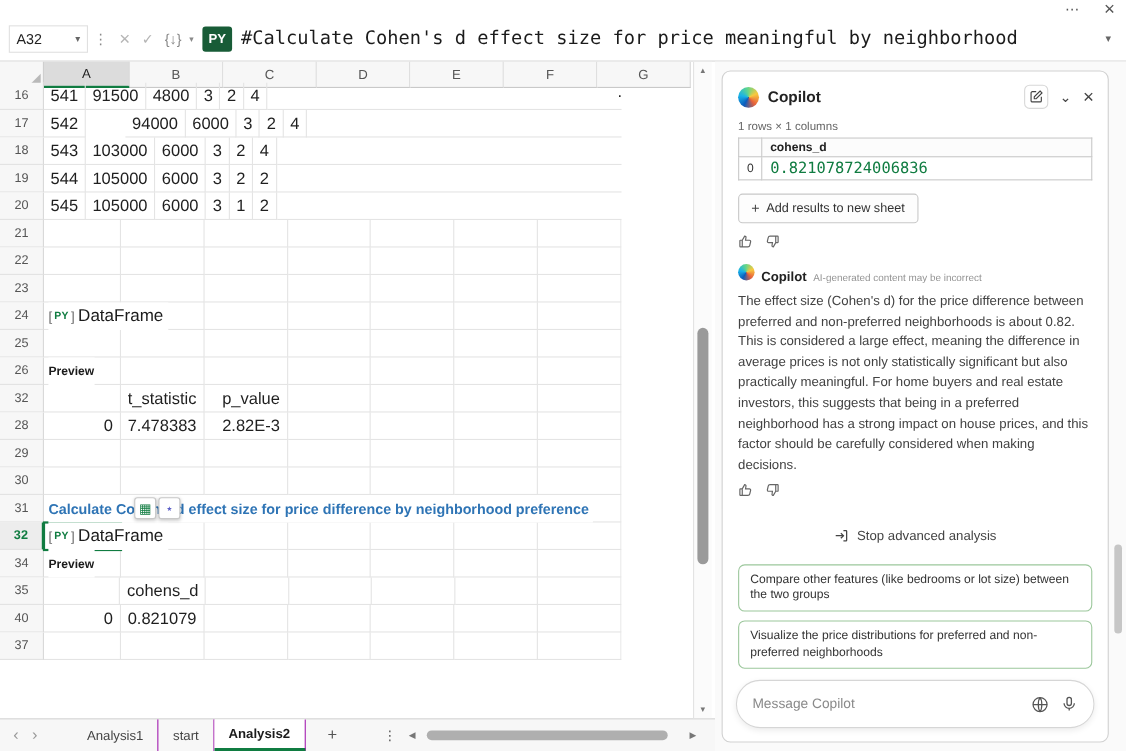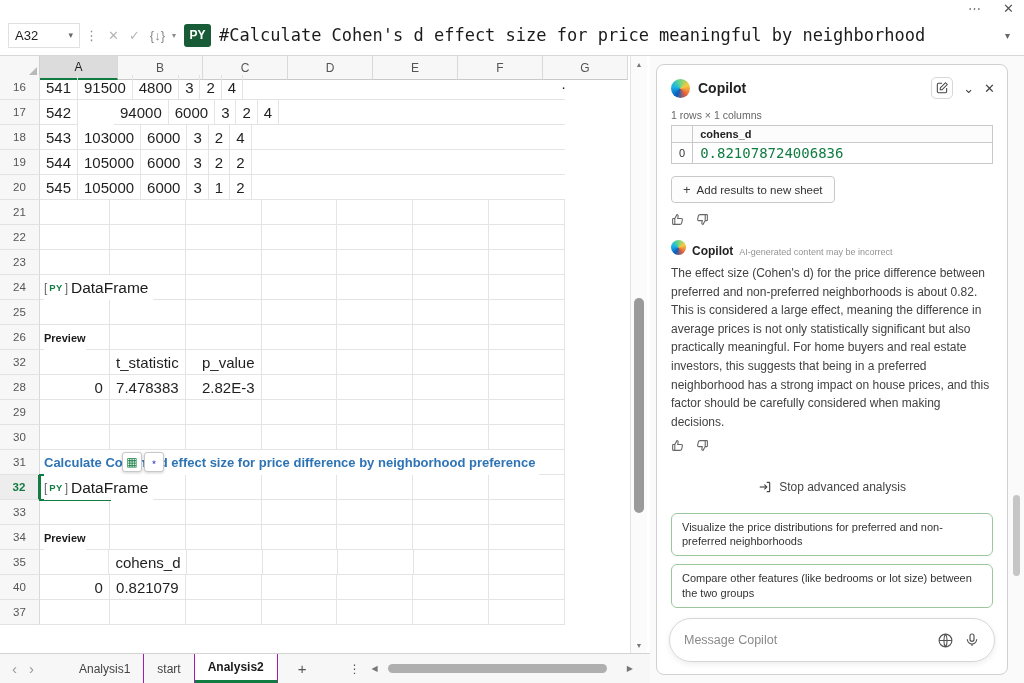--- a/index.html
+++ b/index.html
@@ -347,30 +347,20 @@
               <div class="cell" style="width: 85px;"></div>
               <div class="cell" style="width: 85px;"></div>
               <div class="odf">
                 <span class="brk">[</span>
                 <span class="py">PY</span>
                 <span class="brk">]</span>
                 <span class="dft">DataFrame</span>
               </div>
             </div>
             <div class="grow">
-              <div class="rowh">33</div>
-              <div class="cell" style="width: 78px;"></div>
-              <div class="cell" style="width: 85px;"></div>
-              <div class="cell" style="width: 85px;"></div>
-              <div class="cell" style="width: 85px;"></div>
-              <div class="cell" style="width: 85px;"></div>
-              <div class="cell" style="width: 85px;"></div>
-              <div class="cell" style="width: 85px;"></div>
-            </div>
-            <div class="grow">
               <div class="rowh">34</div>
               <div class="cell" style="width: 78px;"></div>
               <div class="cell" style="width: 85px;"></div>
               <div class="cell" style="width: 85px;"></div>
               <div class="cell" style="width: 85px;"></div>
               <div class="cell" style="width: 85px;"></div>
               <div class="cell" style="width: 85px;"></div>
               <div class="cell" style="width: 85px;"></div>
               <div class="olabel">Preview</div>
             </div>
@@ -495,22 +485,22 @@
           </div>
           <button class="stopbtn">
             <svg width="14" height="14" viewBox="0 0 24 24" fill="none" stroke="#444" stroke-width="2">
                 <path d="M15 4h4a1 1 0 0 1 1 1v14a1 1 0 0 1-1 1h-4"></path>
                 <path d="M3 12h12"></path>
                 <path d="M11 8l4 4-4 4"></path>
               </svg>
             <span>Stop advanced analysis</span>
           </button>
           <div class="chips">
+              <div class="chip">Compare other features (like bedrooms or lot size) between the two groups</div>
               <div class="chip">Visualize the price distributions for preferred and non-preferred neighborhoods</div>
-              <div class="chip">Compare other features (like bedrooms or lot size) between the two groups</div>
             </div>
           <div class="inputbox">
             <input type="text" placeholder="Message Copilot" style="">
             <svg width="17" height="17" viewBox="0 0 24 24" fill="none" stroke="#555" stroke-width="1.6">
                 <circle cx="12" cy="12" r="9"></circle>
                 <path d="M3 12h18M12 3c3 3.5 3 14.5 0 18M12 3c-3 3.5-3 14.5 0 18"></path>
               </svg>
             <svg width="16" height="16" viewBox="0 0 24 24" fill="none" stroke="#555" stroke-width="1.8">
                 <rect x="9" y="3" width="6" height="11" rx="3"></rect>
                 <path d="M5 11a7 7 0 0 0 14 0"></path>

